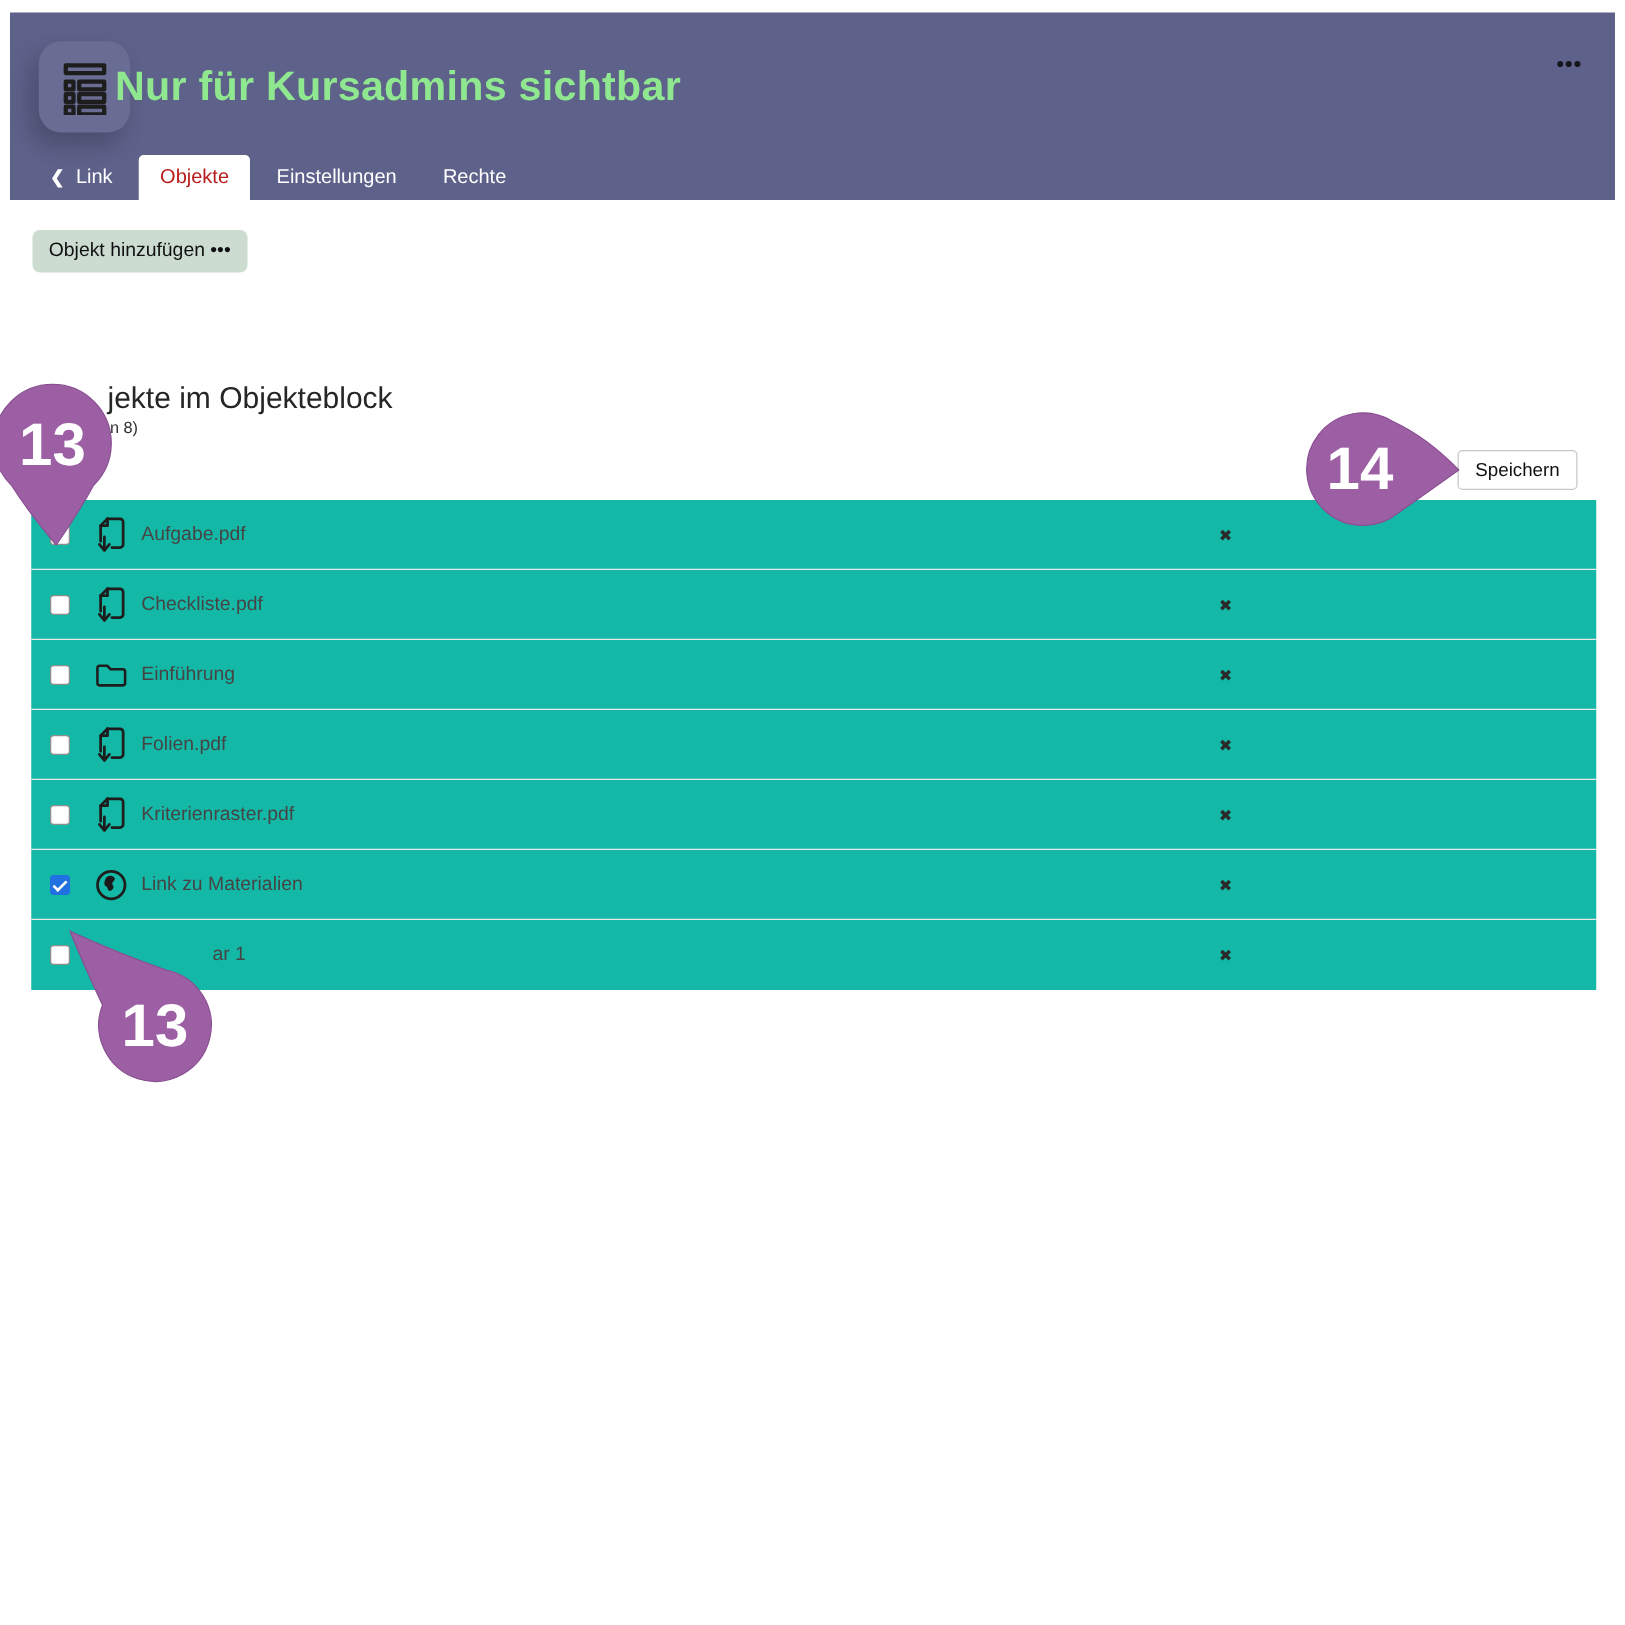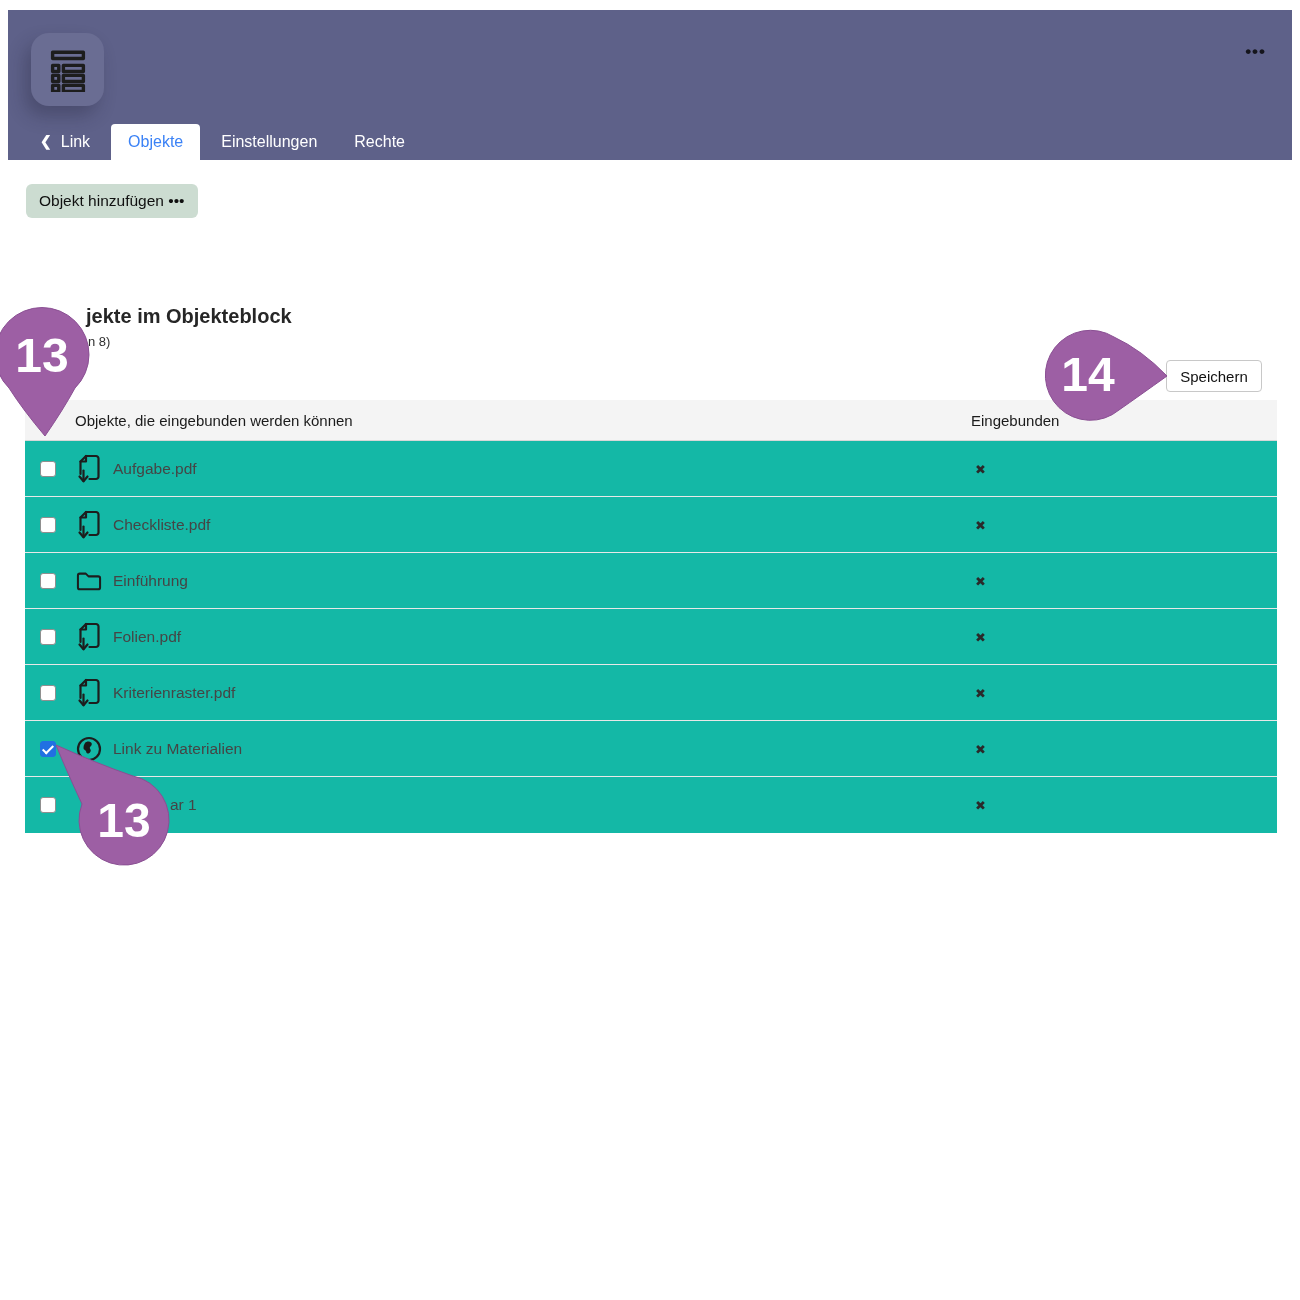--- a/index.html
+++ b/index.html
@@ -13,29 +13,29 @@
     background:#6a6d93; display:flex; align-items:center; justify-content:center;
     box-shadow:-6px 10px 18px rgba(30,30,50,.30); }
   .banner-title { position:absolute; left:84px; top:40px; font-size:33px; font-weight:bold;
     color:#8fe88f; white-space:nowrap; letter-spacing:.2px; }
   .banner-more { position:absolute; right:26px; top:32px; color:#15151c; font-size:17px;
     font-weight:bold; letter-spacing:1px; cursor:pointer; }
   .tabs { position:absolute; left:16px; bottom:0; display:flex; align-items:flex-end; gap:5px; }
   .tab { height:36px; line-height:36px; padding:0 16px; color:#ffffff; font-size:16px;
     white-space:nowrap; cursor:pointer; display:flex; align-items:center; gap:9px; }
   .tab .chev { font-size:14px; font-weight:bold; position:relative; top:-1px; }
-  .tab.active { background:#ffffff; color:#3b82f6; border-radius:4px 4px 0 0; padding:0 17px; }
+  .tab.active { background:#ffffff; color:#b91c1c; border-radius:4px 4px 0 0; padding:0 17px; }
 
   
   .add-btn { position:absolute; left:26px; top:184px; height:34px; padding:12px 13px;
     background:#ccdcd1; border:none; border-radius:6px; font-size:15.5px; color:#101010;
     font-family:inherit; display:inline-flex; align-items:center; cursor:pointer; }
 
   
-  .section-title { position:absolute; left:86px; top:305px; font-size:20px; font-weight:bold; color:#262626; }
+  .section-title { position:absolute; left:86px; top:305px; font-size:24px; font-weight:normal; color:#262626; }
   .section-count { position:absolute; left:88px; top:334px; font-size:13px; color:#303030; }
 
   .save-btn { position:absolute; left:1166px; top:360px; width:96px; height:32px;
     background:#ffffff; border:1px solid #c8c8c8; border-radius:4px; font-size:15px;
     color:#111; font-family:inherit; cursor:pointer; }
 
   
   .objtable { position:absolute; left:25px; top:400px; width:1252px; }
   .thead { position:relative; height:41px; background:#f4f4f4; border-bottom:1px solid #d7d7d7; }
   .th1 { position:absolute; left:50px; top:50%; transform:translateY(-50%); font-size:15px; color:#1b1b1b; }
@@ -70,20 +70,21 @@
       <svg class="line-icon" width="40" height="44" viewBox="0 0 26 28">
         <rect x="3" y="2.5" width="20" height="4"></rect>
         <rect x="3" y="11" width="4" height="4"></rect>
           <rect x="10" y="11" width="13" height="4"></rect>
         <rect x="3" y="17.5" width="4" height="4"></rect>
           <rect x="10" y="17.5" width="13" height="4"></rect>
         <rect x="3" y="24" width="4" height="4"></rect>
           <rect x="10" y="24" width="13" height="4"></rect>
       </svg>
     </div>
+    <h1 class="banner-title">Nur für Kursadmins sichtbar</h1>
     <div class="banner-more">•••</div>
 
     <nav class="tabs">
       <div class="tab">
         <span class="chev">❮</span>
         <span>Link</span>
       </div>
       <div class="tab active">Objekte</div>
       <div class="tab">Einstellungen</div>
       <div class="tab">Rechte</div>
@@ -91,24 +92,20 @@
   </header>
 
   <button class="add-btn">Objekt hinzufügen •••</button>
 
   <div class="section-title">jekte im Objekteblock</div>
   <div class="section-count">n 8)</div>
 
   <button class="save-btn">Speichern</button>
 
   <div class="objtable">
-    <div class="thead">
-      <span class="th1">Objekte, die eingebunden werden können</span>
-      <span class="th2">Eingebunden</span>
-    </div>
 
     <div class="row">
       <span class="cb"></span>
       <span class="ricon">
         <svg class="line-icon" width="30" height="34" viewBox="0 0 30 32">
           <path d="M11 3 h10 a2.5 2.5 0 0 1 2.5 2.5 v18 a2.5 2.5 0 0 1 -2.5 2.5 h-6.5"></path>
           <path d="M11 3 l-5.5 5.5 v12.5"></path>
             <path d="M11 3 v5.5 h-5.5"></path>
           <path d="M8.5 17.5 v10.5"></path>
             <path d="M4.5 23.5 l4 4.8 l4 -4.8"></path>

